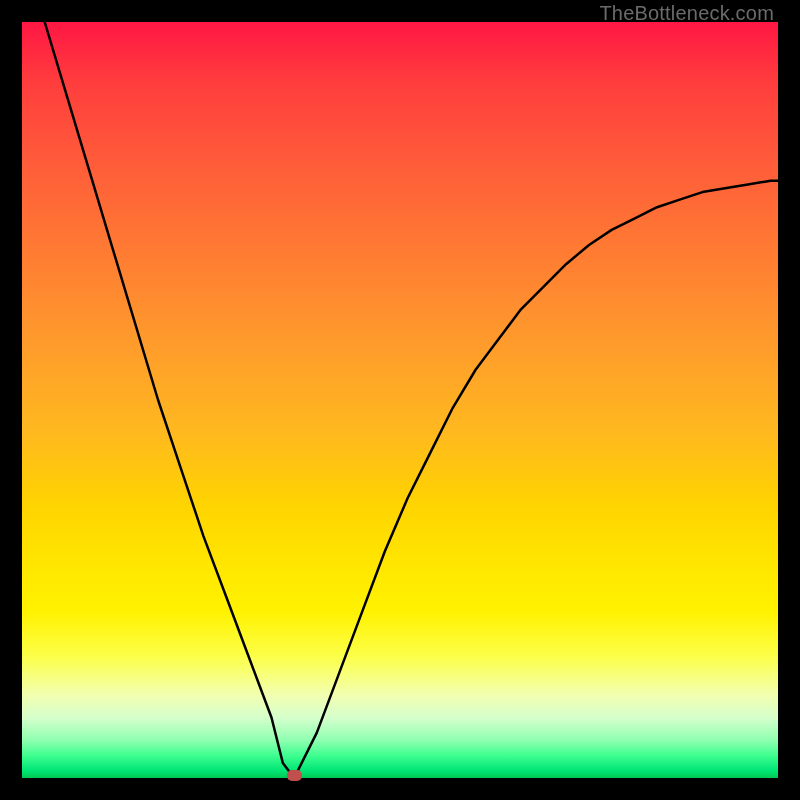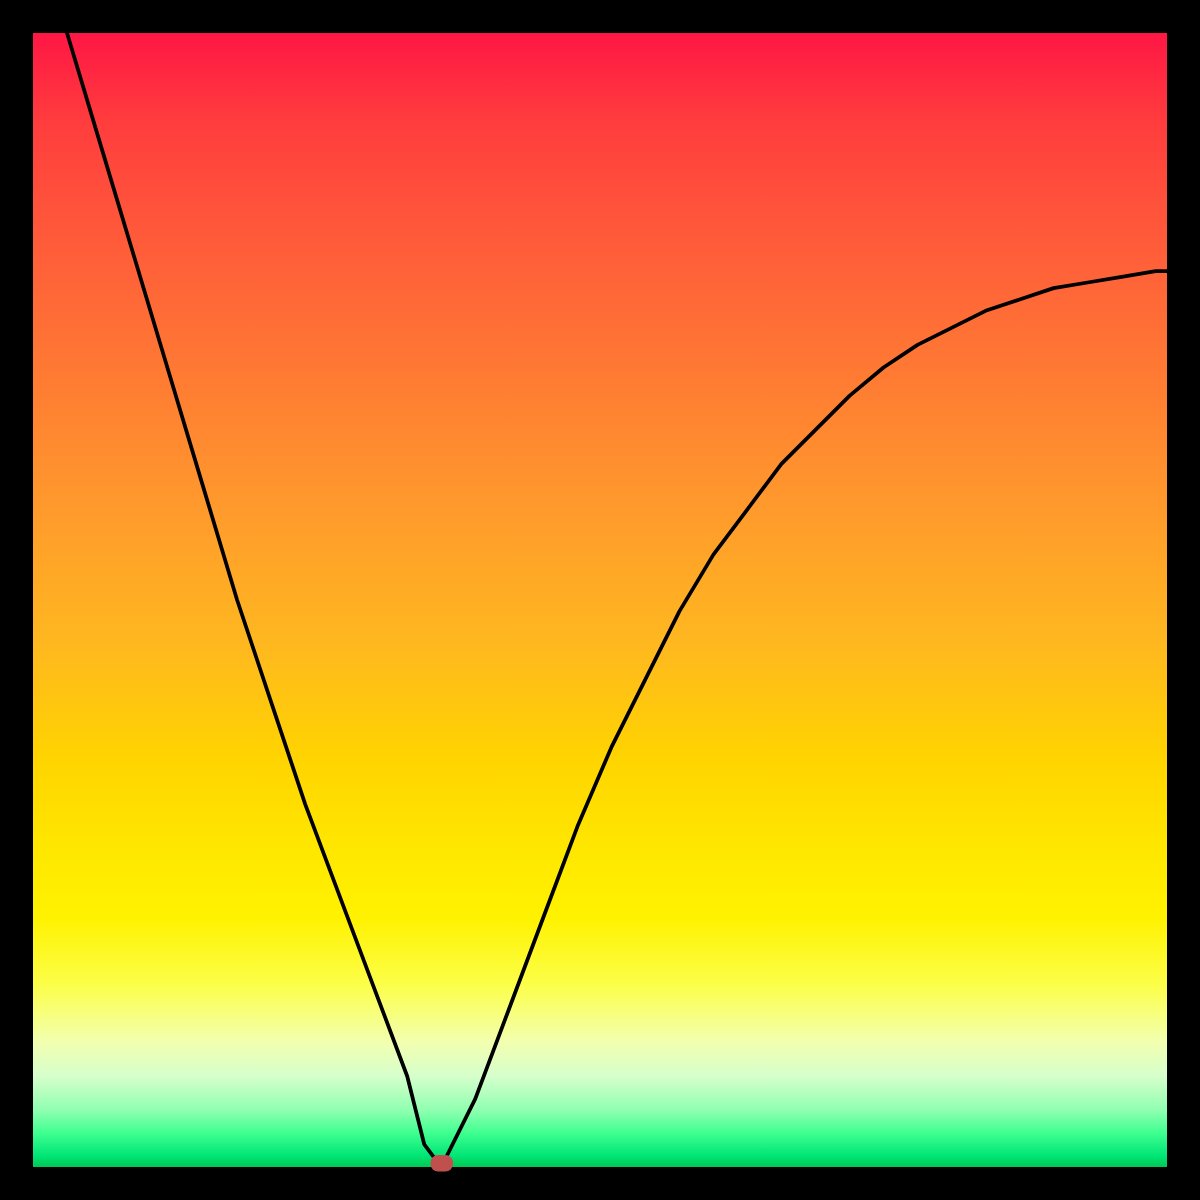--- a/index.html
+++ b/index.html
@@ -60,13 +60,14 @@
 </head>
 <body>
 
 <div class="frame">
   <div class="plot-area">
     <svg class="curve" viewBox="0 0 756 756" preserveAspectRatio="none">
       <path id="curve-path" d="M22.68 0.00 L45.36 75.60 L68.04 151.20 L90.72 226.80 L113.40 302.40 L136.08 378.00 L158.76 446.04 L181.44 514.08 L204.12 574.56 L226.80 635.04 L249.48 695.52 L260.82 740.88 L272.16 756.00 L294.84 710.64 L317.52 650.16 L340.20 589.68 L362.88 529.20 L385.56 476.28 L408.24 430.92 L430.92 385.56 L453.60 347.76 L476.28 317.52 L498.96 287.28 L521.64 264.60 L544.32 241.92 L567.00 223.02 L589.68 207.90 L612.36 196.56 L635.04 185.22 L657.72 177.66 L680.40 170.10 L703.08 166.32 L725.76 162.54 L748.44 158.76 L756.00 158.76" fill="none" stroke="#000" stroke-width="2.5" stroke-linejoin="round" stroke-linecap="round"></path>
     </svg>
     <div class="marker" id="marker" style="left: 265.16px; top: 748px; background: rgb(192, 80, 77);"></div>
   </div>
+  <div class="attribution">TheBottleneck.com</div>
 </div>
 
 </body></html>

